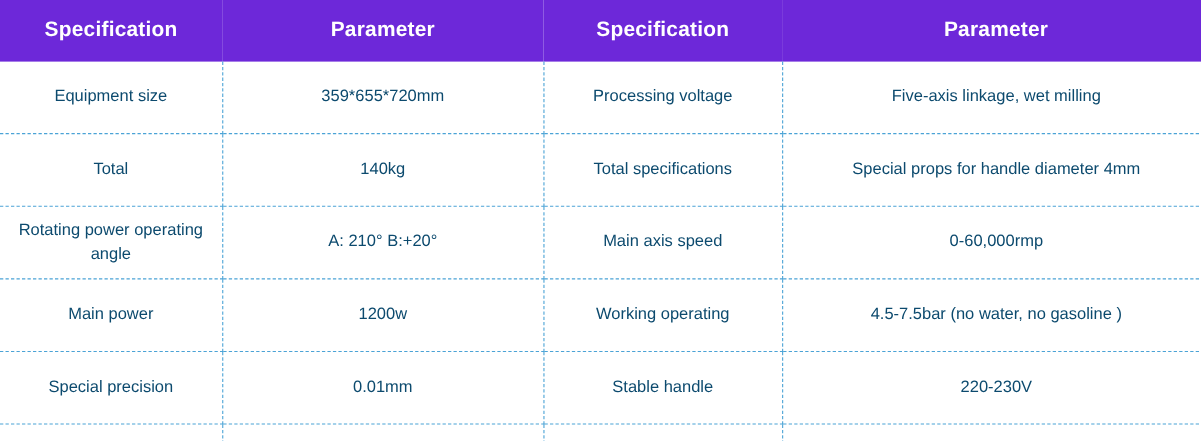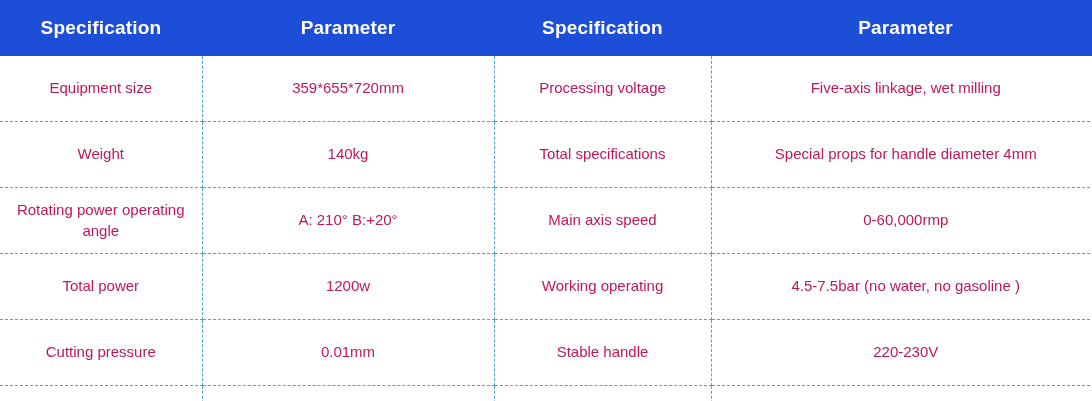--- a/index.html
+++ b/index.html
@@ -12,36 +12,36 @@
     background: #ffffff;
     font-family: "Liberation Sans", sans-serif;
     overflow: hidden;
   }
   .spec-table {
     width: 1092px;
     border-collapse: collapse;
     table-layout: fixed;
   }
   .spec-table thead th {
-    background: #1d4ed8;
+    background: #6d28d9;
     color: #ffffff;
     font-size: 19px;
     font-weight: bold;
     height: 54px;
     text-align: center;
     vertical-align: middle;
     border: none;
     letter-spacing: 0.2px;
   }
   .spec-table tbody td {
     height: 57px;
     text-align: center;
     vertical-align: middle;
     font-size: 15px;
-    color: #be185d;
+    color: #0c4a6e;
     border-bottom: 1px dashed #4ba3d6;
     border-right: 1px dashed #4ba3d6;
     padding: 4px 8px;
     line-height: 1.35;
   }
   .spec-table tbody tr td:last-child {
     border-right: none;
   }
   .spec-table tbody tr:last-child td {
     border-bottom: 1px dashed #4ba3d6;
@@ -69,39 +69,39 @@
     </tr>
   </thead>
   <tbody>
     <tr>
       <td>Equipment size</td>
       <td class="param-cell">359*655*720mm</td>
       <td>Processing voltage</td>
       <td class="param-cell">Five-axis linkage, wet milling</td>
     </tr>
     <tr>
-      <td>Weight</td>
+      <td>Total</td>
       <td class="param-cell">140kg</td>
       <td>Total specifications</td>
       <td class="param-cell">Special props for handle diameter 4mm</td>
     </tr>
     <tr>
       <td>Rotating power operating angle</td>
       <td class="param-cell">A: 210°   B:+20°</td>
       <td>Main axis speed</td>
       <td class="param-cell">0-60,000rmp</td>
     </tr>
     <tr>
-      <td>Total power</td>
+      <td>Main power</td>
       <td class="param-cell">1200w</td>
       <td>Working operating</td>
       <td class="param-cell">4.5-7.5bar (no water, no gasoline )</td>
     </tr>
     <tr>
-      <td>Cutting pressure</td>
+      <td>Special precision</td>
       <td class="param-cell">0.01mm</td>
       <td>Stable handle</td>
       <td class="param-cell">220-230V</td>
     </tr>
     <tr>
       <td>Tool magazine capacity</td>
       <td class="param-cell">10</td>
       <td>Stable air pressure</td>
       <td class="param-cell">≥6.0bar</td>
     </tr>

